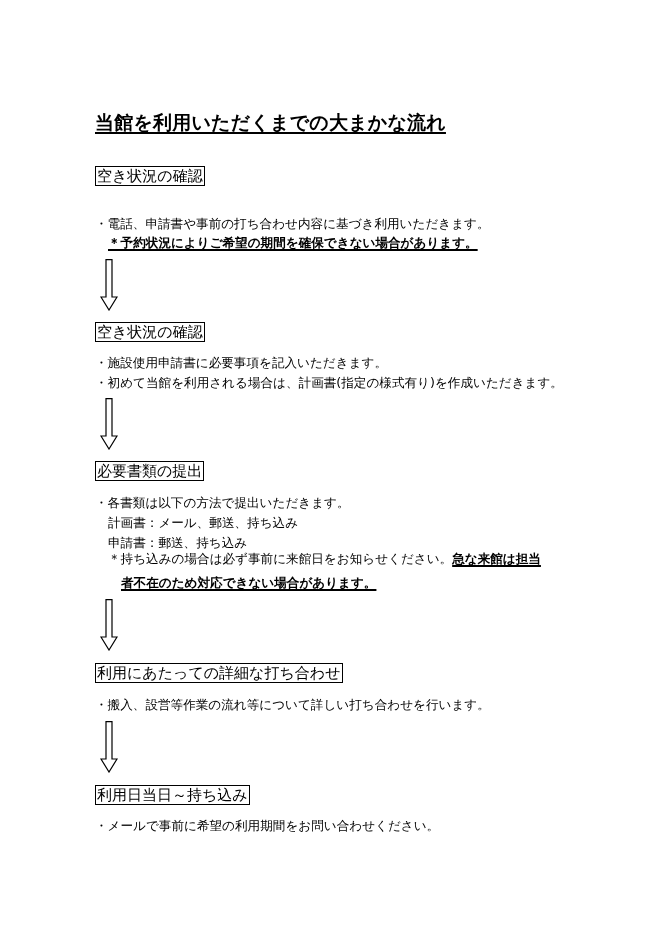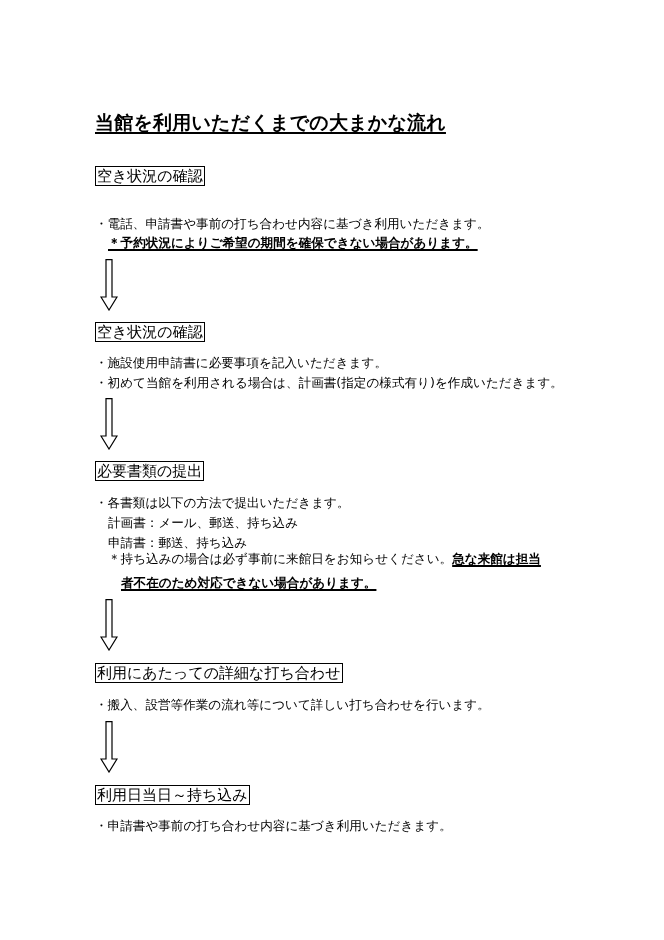--- a/index.html
+++ b/index.html
@@ -65,15 +65,15 @@
   </svg>
 
   <div class="heading" style="top:663px;">利用にあたっての詳細な打ち合わせ</div>
   <div class="line" style="left:95px; top:697px;">・搬入、設営等作業の流れ等について詳しい打ち合わせを行います。</div>
 
   <svg class="arrow" style="top:721px;" viewBox="0 0 18 52">
     <path d="M6 0.7 H12 V38 H17 L9 51 L1 38 H6 Z" fill="#fff" stroke="#000" stroke-width="1.2"></path>
   </svg>
 
   <div class="heading" style="top:785px;">利用日当日～持ち込み</div>
-  <div class="line" style="left:95px; top:818px;">・申請書や事前の打ち合わせ内容に基づき利用いただきます。</div>
+  <div class="line" style="left:95px; top:818px;">・メールで事前に希望の利用期間をお問い合わせください。</div>
 
 </div>
 
 </body></html>

